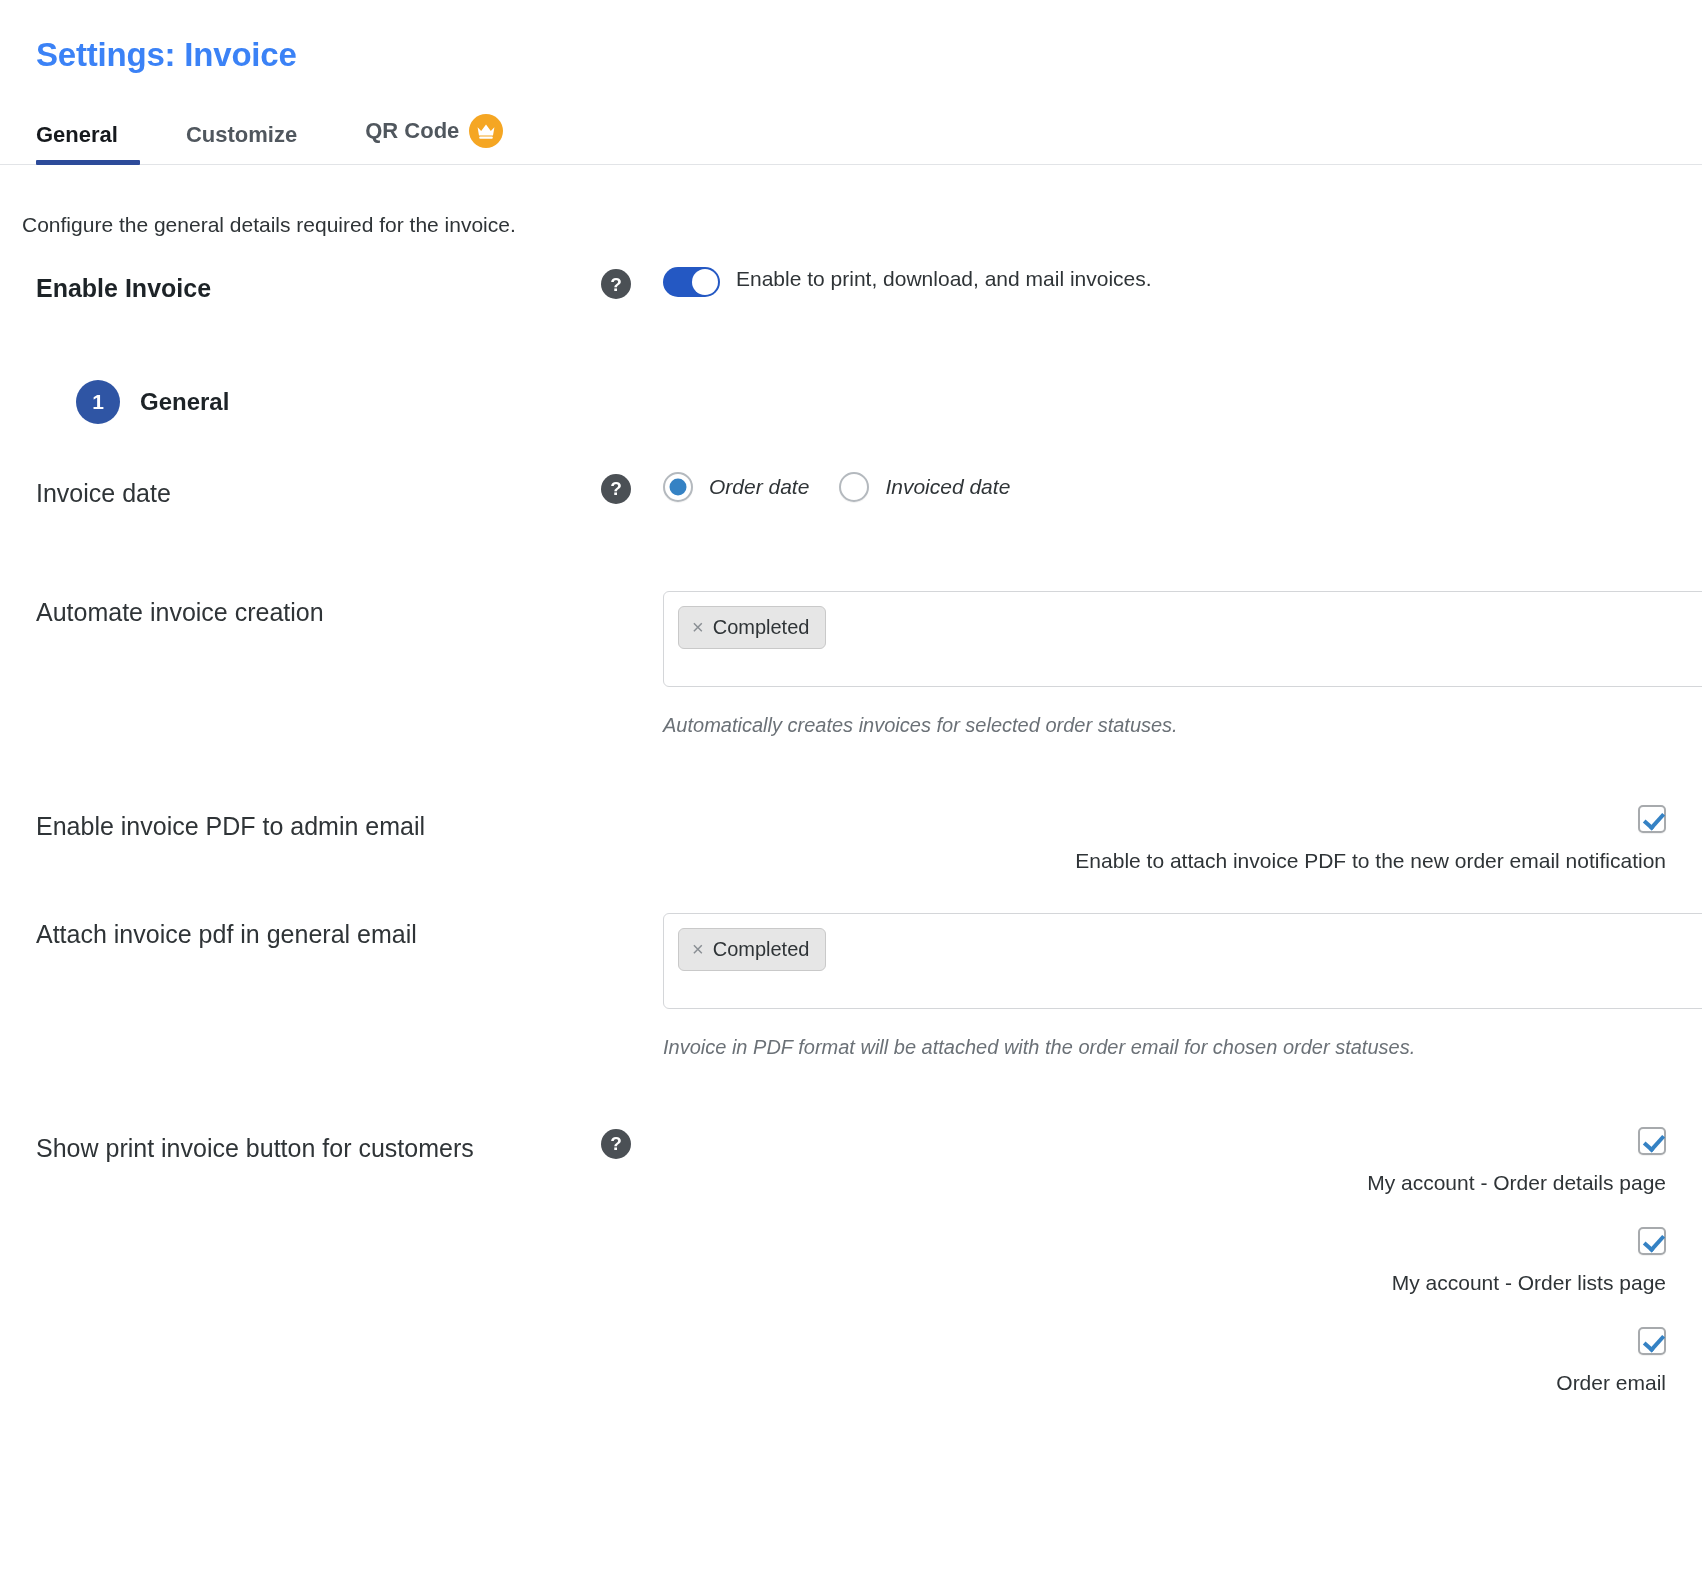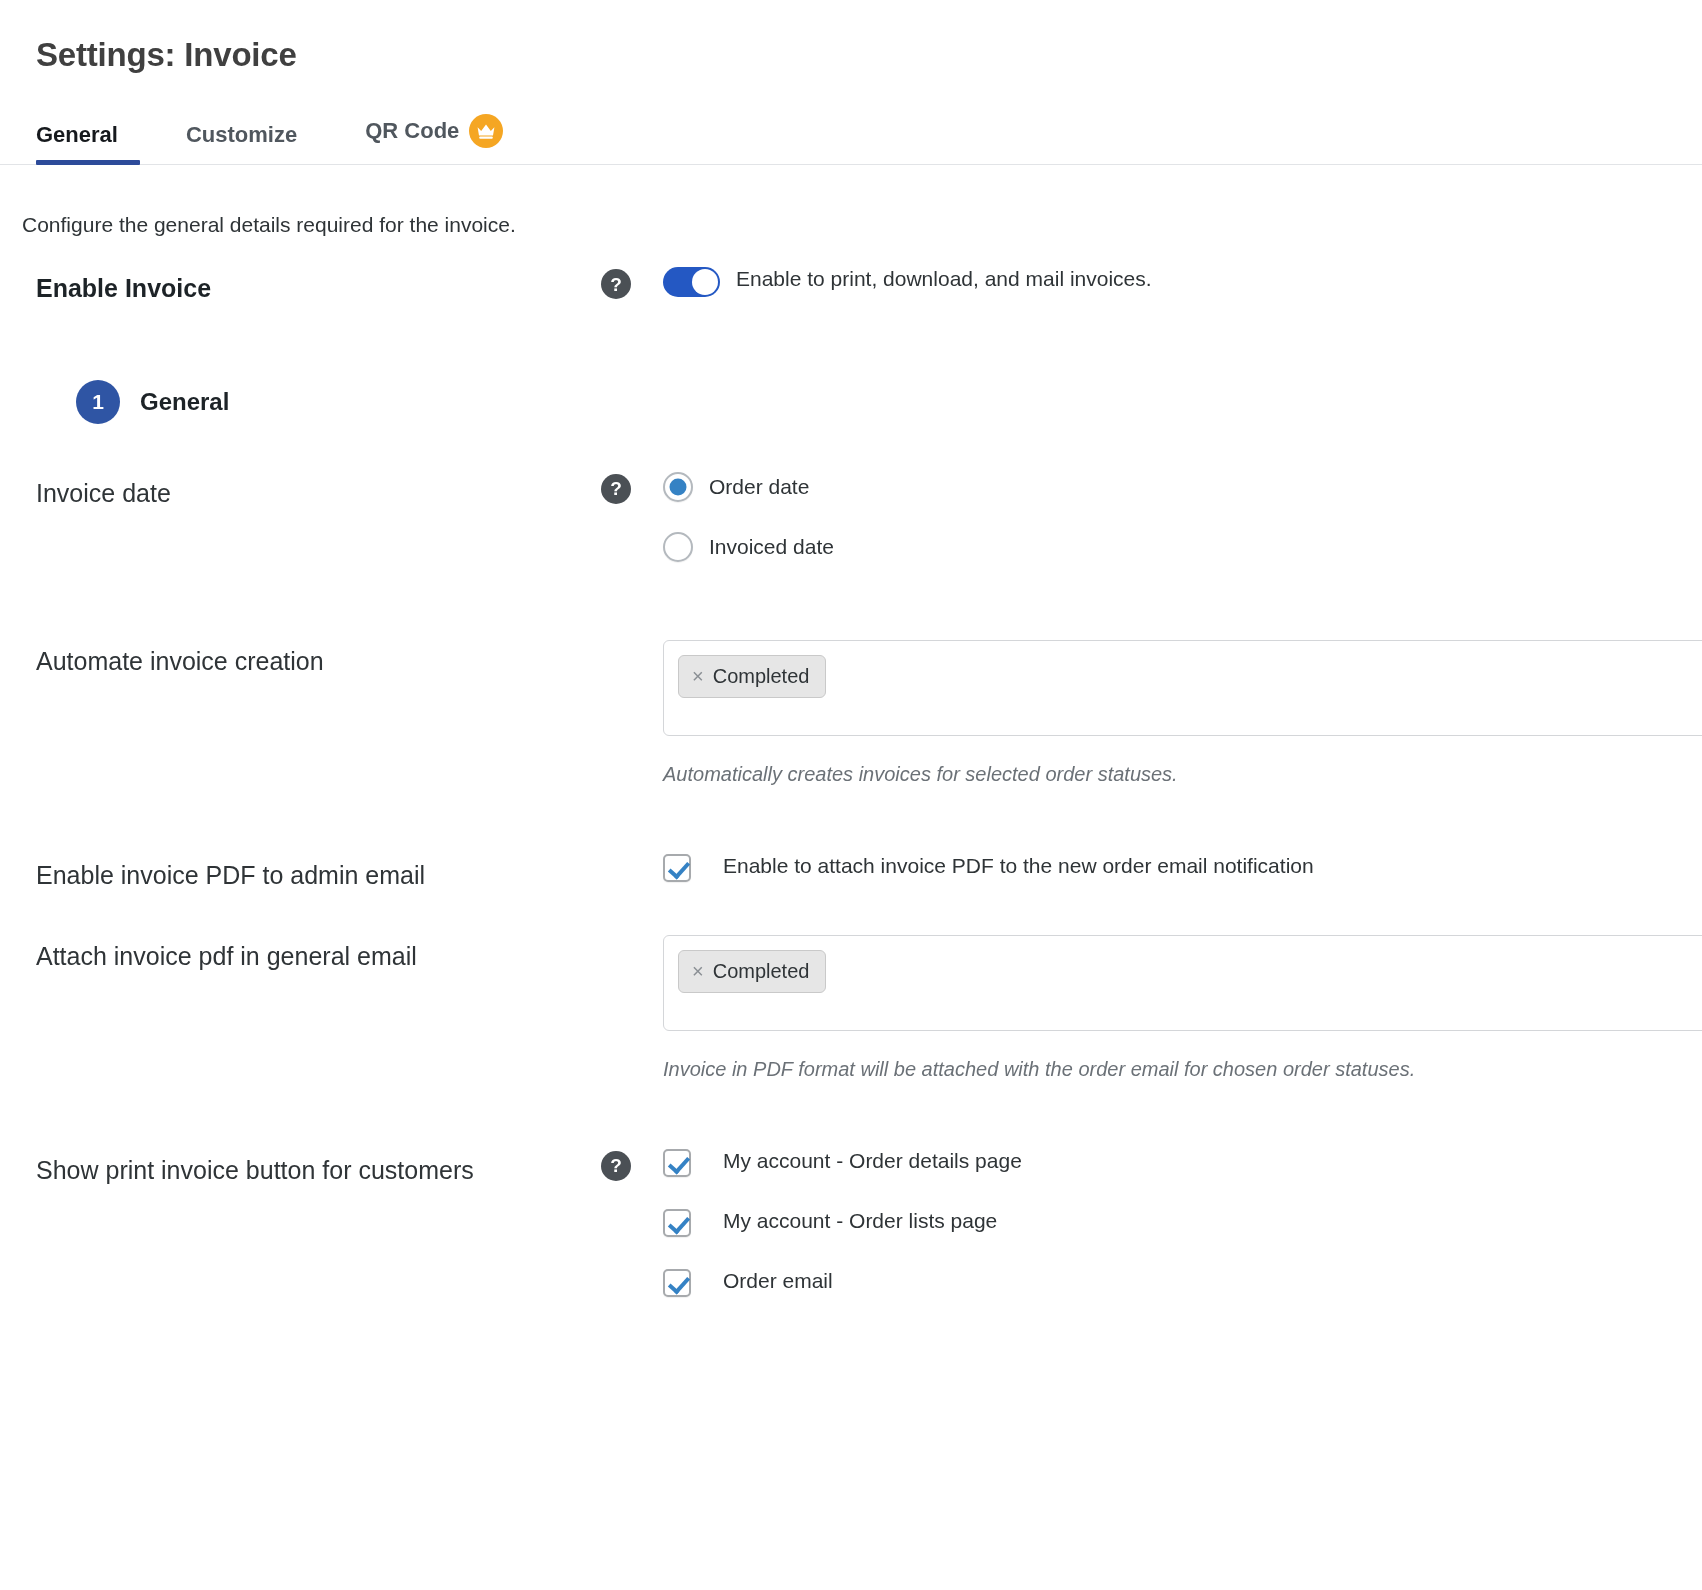--- a/index.html
+++ b/index.html
@@ -15,21 +15,21 @@
     color: #1d2327;
     -webkit-font-smoothing: antialiased;
   }
 
   .page { padding: 0 0 40px 0; }
 
   
   .page-title {
     font-size: 33px;
     font-weight: bold;
-    color: #404040;
+    color: #3b82f6;
     letter-spacing: -0.2px;
     margin: 0;
     padding: 36px 0 0 36px;
   }
 
   .tabs-wrap {
     margin-top: 34px;
     border-bottom: 1px solid #e2e4e7;
     padding-left: 36px;
   }
@@ -183,21 +183,21 @@
     align-items: center;
     justify-content: center;
   }
   .section-title {
     font-size: 24px;
     font-weight: bold;
     color: #1d2327;
   }
 
   
-  .opt-list { display: flex; flex-direction: column; gap: 30px; }
+  .opt-list { display: flex; gap: 30px; font-style: italic; }
   .opt {
     display: flex;
     align-items: center;
     gap: 16px;
     cursor: pointer;
   }
   .radio {
     width: 30px;
     height: 30px;
     border-radius: 50%;
@@ -217,23 +217,24 @@
     height: 17px;
     border-radius: 50%;
     background: #3582c4;
   }
   .opt-text { font-size: 21px; color: #2f3437; }
 
   
   .cb-list { display: flex; flex-direction: column; gap: 32px; }
   .cb-row {
     display: flex;
-    align-items: flex-start;
-    gap: 32px;
-    cursor: pointer;
+    align-items: flex-end;
+    gap: 16px;
+    cursor: pointer;
+    flex-direction: column;
   }
   .checkbox {
     width: 28px;
     height: 28px;
     border-radius: 5px;
     border: 2px solid #a7aaad;
     background: #ffffff;
     flex: 0 0 auto;
     position: relative;
     box-shadow: 0 1px 1px rgba(0,0,0,0.06);

